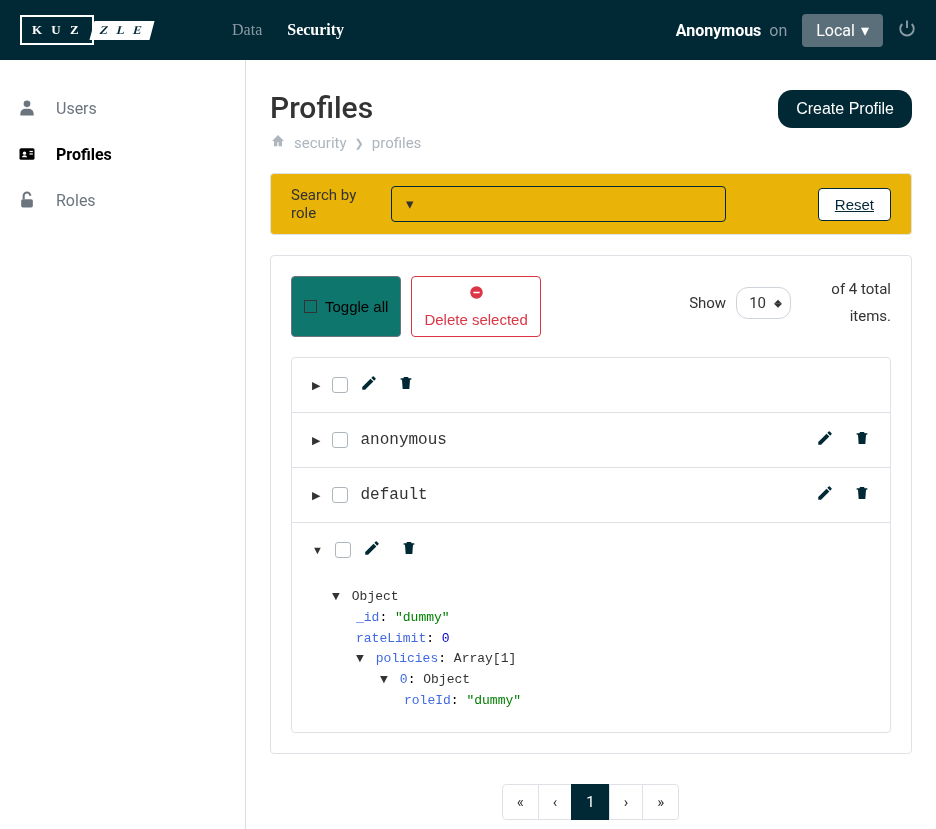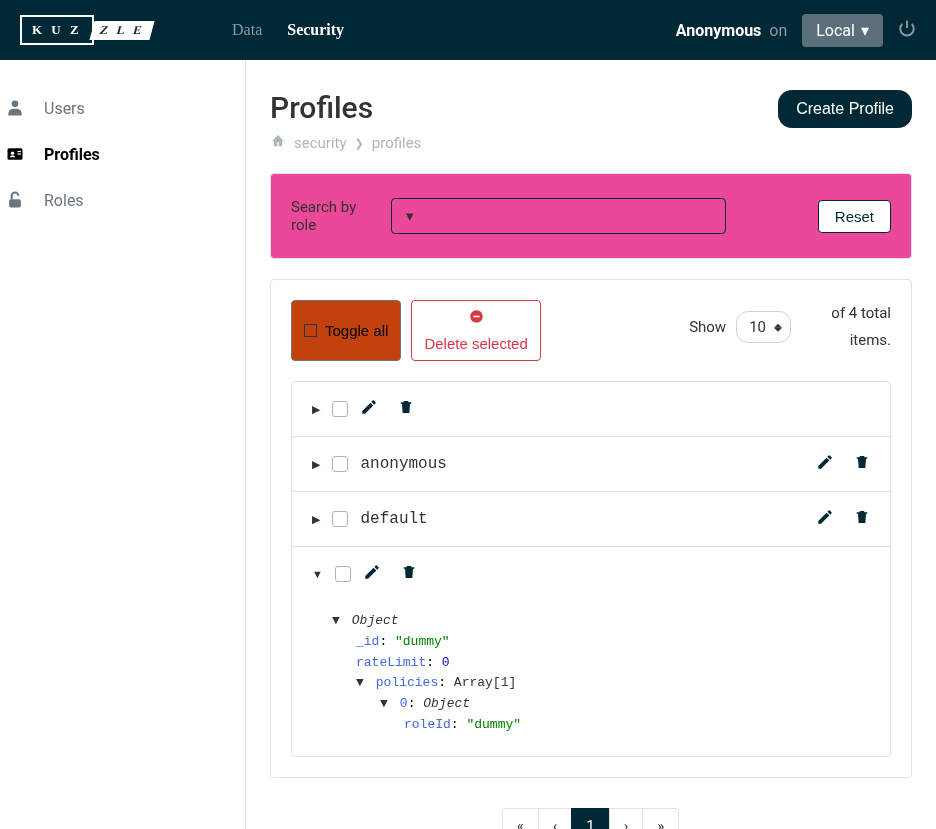--- a/index.html
+++ b/index.html
@@ -15,58 +15,58 @@
     .nav-link.active { color: #fff; font-weight: bold; }
     .header-right { display: flex; align-items: center; gap: 15px; }
     .user-info { color: #fff; font-size: 16px; }
     .user-info .on { color: #8a9ba5; font-weight: normal; }
     .user-info strong { font-weight: bold; }
     .local-btn { background: #5a6f7a; color: #fff; padding: 7px 14px; border-radius: 4px; font-size: 16px; display: flex; align-items: center; gap: 6px; cursor: pointer; }
     .power-icon { color: #8a9ba5; font-size: 18px; cursor: pointer; }
     
     .main { display: flex; }
     .sidebar { width: 246px; border-right: 1px solid #ddd; padding-top: 25px; min-height: 769px; }
-    .sidebar-item { display: flex; align-items: center; gap: 18px; padding: 12px 4px; color: #6c757d; font-size: 16px; cursor: pointer; }
+    .sidebar-item { display: flex; align-items: center; gap: 18px; padding: 12px 16px; color: #6c757d; font-size: 16px; cursor: pointer; }
     .sidebar-item.active { color: #000; font-weight: bold; }
     .sidebar-icon { width: 22px; height: 22px; display: flex; align-items: center; justify-content: center; }
     
     .content { flex: 1; padding: 30px 24px; }
     .page-header { display: flex; justify-content: space-between; align-items: flex-start; margin-bottom: 20px; }
     .page-title { font-size: 30px; font-weight: 500; color: #333; margin-bottom: 8px; }
     .breadcrumb { display: flex; align-items: center; gap: 8px; color: #adb5bd; font-size: 15px; }
     .create-btn { background: #002835; color: #fff; border: none; padding: 10px 18px; border-radius: 14px; font-size: 16px; cursor: pointer; }
     
-    .search-box { background: #ec4899; border: 1px solid #dee2e6; border-radius: 4px; padding: 24px 20px; display: flex; gap: 25px; align-items: center; margin-bottom: 20px; }
+    .search-box { background: #eab308; border: 1px solid #dee2e6; border-radius: 4px; padding: 12px 20px; display: flex; gap: 25px; align-items: center; margin-bottom: 20px; }
     .search-label { color: #333; font-size: 15px; width: 75px; }
     .role-selector { flex: 1; border: 1px solid #002835; border-radius: 4px; padding: 8px 14px; font-size: 15px; color: #333; display: flex; align-items: center; justify-content: space-between; cursor: pointer; max-width: 335px; }
-    .reset-btn { border: 1px solid #002835; background: #fff; color: #002835; padding: 7px 16px; border-radius: 4px; font-size: 15px; cursor: pointer; margin-left: auto; }
+    .reset-btn { border: 1px solid #002835; background: #fff; color: #002835; padding: 7px 16px; border-radius: 4px; font-size: 15px; cursor: pointer; margin-left: auto; text-decoration: underline; }
     
     .list-panel { border: 1px solid #dee2e6; border-radius: 4px; padding: 20px; }
     .list-toolbar { display: flex; justify-content: space-between; align-items: flex-start; margin-bottom: 20px; }
     .toolbar-left { display: flex; gap: 10px; }
-    .toggle-btn { border: 1px solid #6c757d; background: #c2410c; padding: 4px 12px; border-radius: 4px; font-size: 15px; cursor: pointer; display: flex; align-items: center; gap: 8px; }
+    .toggle-btn { border: 1px solid #6c757d; background: #0f766e; padding: 4px 12px; border-radius: 4px; font-size: 15px; cursor: pointer; display: flex; align-items: center; gap: 8px; }
     .delete-btn { border: 1px solid #dc3545; background: #fff; color: #dc3545; padding: 8px 12px; border-radius: 4px; font-size: 15px; cursor: pointer; display: flex; align-items: center; gap: 8px; flex-direction: column; }
     .toolbar-right { display: flex; align-items: center; gap: 10px; color: #333; font-size: 15px; }
     .show-select { border: 1px solid #ced4da; border-radius: 12px; padding: 6px 24px 6px 12px; font-size: 15px; position: relative; }
     .show-select::after { content: ''; position: absolute; right: 8px; top: 50%; transform: translateY(-80%); border-left: 4px solid transparent; border-right: 4px solid transparent; border-bottom: 4px solid #333; }
     .show-select::before { content: ''; position: absolute; right: 8px; top: 50%; transform: translateY(20%); border-left: 4px solid transparent; border-right: 4px solid transparent; border-top: 4px solid #333; }
     .total-text { text-align: right; max-width: 90px; line-height: 1.8; }
     
     .item-list { border: 1px solid #dee2e6; border-radius: 4px; }
     .list-row { padding: 16px 20px; border-bottom: 1px solid #dee2e6; display: flex; align-items: center; gap: 12px; }
     .list-row:last-child { border-bottom: none; }
     .expand-arrow { cursor: pointer; font-size: 11px; color: #333; }
     .row-checkbox { width: 16px; height: 16px; border: 1.5px solid #adb5bd; border-radius: 3px; cursor: pointer; }
     .row-name { font-family: "Courier New", monospace; font-size: 16px; color: #333; flex: 1; }
     .row-actions { display: flex; gap: 20px; }
     .action-icon { cursor: pointer; color: #002835; }
     
     .json-view { padding: 10px 20px 20px 40px; font-family: "Courier New", monospace; font-size: 13px; line-height: 1.6; }
     .json-arrow { display: inline-block; width: 12px; color: #333; }
-    .json-type { color: #333; font-style: italic; }
+    .json-type { color: #333; }
     .json-key { color: #4169e1; }
     .json-string { color: #008000; }
     .json-number { color: #0000cd; }
     .json-array { color: #333; }
     .json-line { white-space: nowrap; }
     
     .pagination { display: flex; justify-content: center; margin-top: 30px; }
     .page-item { border: 1px solid #dee2e6; padding: 8px 14px; cursor: pointer; color: #333; font-size: 15px; margin-left: -1px; }
     .page-item:first-child { border-radius: 4px 0 0 4px; }
     .page-item:last-child { border-radius: 0 4px 4px 0; }

